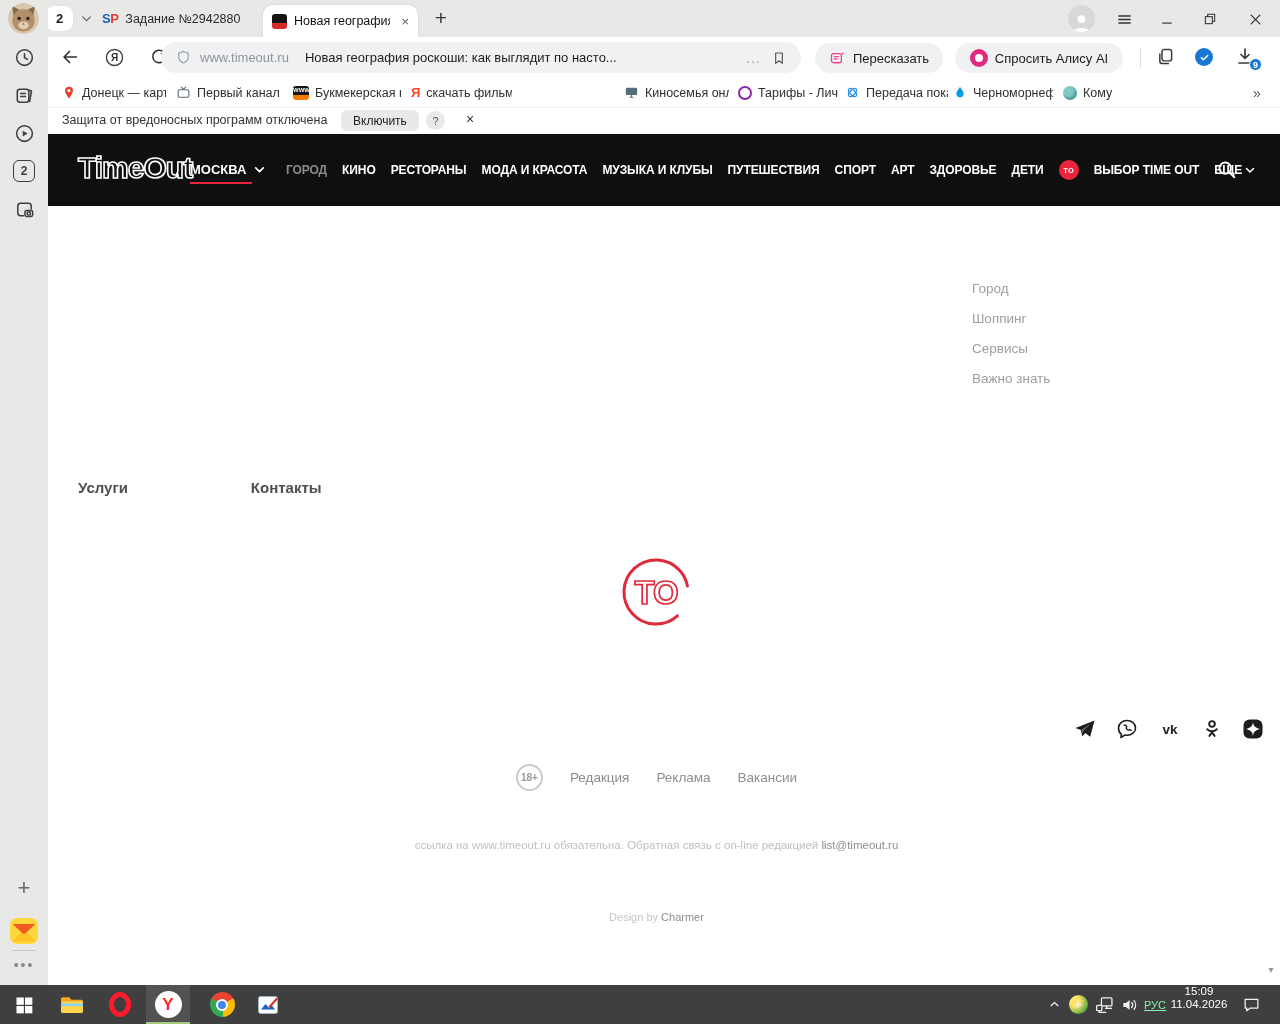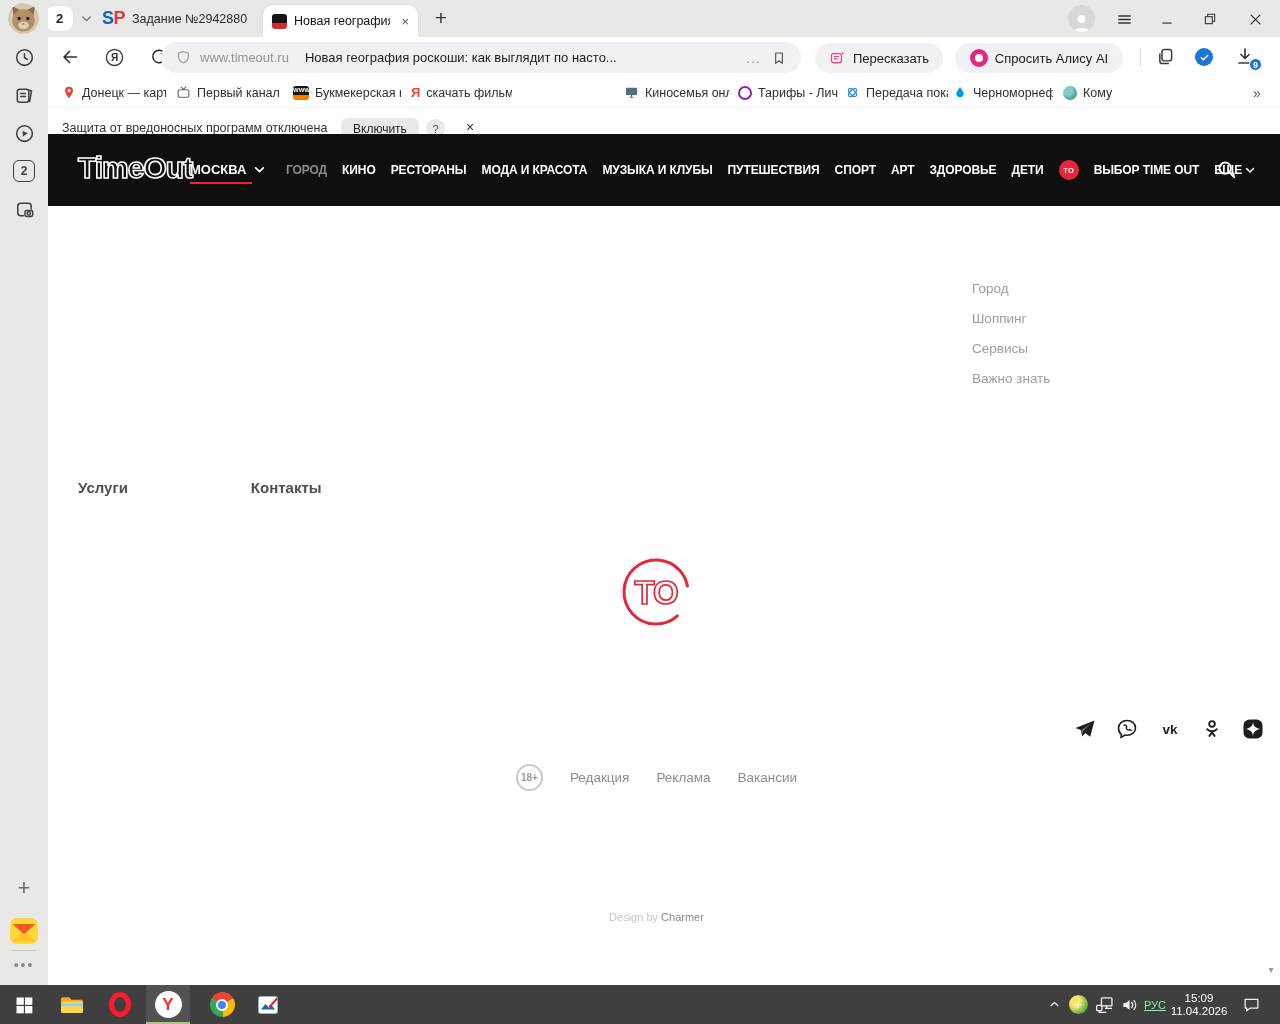--- a/index.html
+++ b/index.html
@@ -5,29 +5,29 @@
   * { margin:0; padding:0; box-sizing:border-box; }
   body { font-family:"Liberation Sans", sans-serif; background:#000; }
   .screen { position:relative; width:1280px; height:1024px; background:#fff; overflow:hidden; }
   svg { display:block; }
 
   
   .tabbar { position:absolute; left:0; top:0; width:1280px; height:37px; background:#e8e8e6; }
   .sidebar { position:absolute; left:0; top:0; width:48px; height:985px; background:#e8e8e6; z-index:4; }
   .toolbar { position:absolute; left:48px; top:37px; width:1232px; height:41px; background:#fff; }
   .bookmarksbar { position:absolute; left:48px; top:78px; width:1232px; height:30px; background:#fff; border-bottom:1px solid #f2f2f2; }
-  .notifbar { position:absolute; left:48px; top:116px; width:1232px; height:26px; background:#fff; }
+  .notifbar { position:absolute; left:48px; top:108px; width:1232px; height:26px; background:#fff; }
 
   .avatar-cat { position:absolute; left:8px; top:3px; width:31px; height:31px; border-radius:50%; overflow:hidden; }
   .tab-counter { position:absolute; left:46px; top:6px; width:27px; height:25px; background:#fff; border-radius:8px;
     display:flex; align-items:center; justify-content:center; font-size:13px; font-weight:700; color:#222; box-shadow:0 0 1px rgba(0,0,0,.15);}
   .tab-counter-chevron { position:absolute; left:80px; top:12px; }
   .tab { position:absolute; top:0; height:37px; display:flex; align-items:center; gap:7px; font-size:12.5px; color:#2a2a2a; }
   .tab.inactive { left:102px; width:158px; }
-  .sp-fav { font-weight:800; font-size:18px; letter-spacing:-0.5px; }
+  .sp-fav { font-weight:800; font-size:13px; letter-spacing:-0.5px; }
   .sp-fav .s { color:#1565c0; } .sp-fav .p { color:#e53935; }
   .tab-title { white-space:nowrap; overflow:hidden; max-width:118px; }
   .tab.active { left:263px; top:5px; height:32px; width:155px; background:#fff; border-radius:10px 10px 0 0;
     padding:0 9px; box-shadow:0 0 3px rgba(0,0,0,.10); }
   .tab.active .tab-title { max-width:96px; color:#111; }
   .to-fav { width:15px; height:15px; border-radius:3px; flex:0 0 auto;
     background:linear-gradient(180deg,#141414 0 60%, #d42b2b 60% 100%); }
   .tab-close { margin-left:auto; color:#555; font-size:13px; line-height:1; cursor:default; }
   .newtab { position:absolute; left:428px; top:5px; width:26px; height:26px; font-size:21px; color:#3a3a3a;
     display:flex; align-items:center; justify-content:center; font-weight:300; }
@@ -129,21 +129,21 @@
   .ic-opera { width:22px; height:25px; border:5px solid #ff1b2d; border-radius:50%; }
   .ic-chrome { width:25px; height:25px; border-radius:50%; position:relative;
     background:conic-gradient(from -60deg, #ea4335 0 120deg, #fbbc05 120deg 240deg, #34a853 240deg 360deg); }
   .ic-chrome::after { content:""; position:absolute; inset:6.5px; background:#4285f4; border:2px solid #fff; border-radius:50%; }
   .ic-av { width:19px; height:19px; border-radius:50%; position:relative;
     background:radial-gradient(circle at 32% 35%, #ffe36b 0 28%, #56a744 75%); }
   .ic-av span { position:absolute; inset:0; display:flex; align-items:center; justify-content:center;
     color:#eaf6e3; font-size:13px; font-weight:700; line-height:1; }
   .tray-text { color:#86efac; font-size:11px;text-decoration:underline; }
   .clockblock { position:absolute; left:1166px; top:0; width:66px; height:39px; color:#fff; font-size:11.5px;
-    line-height:13px; display:flex; flex-direction:column; align-items:center; justify-content:center; }
+    line-height:13px; display:flex; flex-direction:column; align-items:center; }
 </style>
 </head>
 <body>
 
 <div class="screen">
 
   <div class="tabbar">
     <div class="tab-counter">
       <span>2</span>
     </div>
@@ -474,20 +474,21 @@
       </div>
 
       <div class="agelinks">
         <span class="age-badge">18+</span>
         <a>Редакция</a>
         <a>Реклама</a>
         <a>Вакансии</a>
       </div>
 
       <div class="legal">
+        <div><span>ссылка на www.timeout.ru обязательна. Обратная связь с on-line редакцией</span> <a class="email">list@timeout.ru</a></div>
       </div>
 
       <div class="designby">
         <span>Design by</span> <a class="brand">Charmer</a>
       </div>
 
       <div class="scroll-arrow">▾</div>
     </div>
   </div>
 

